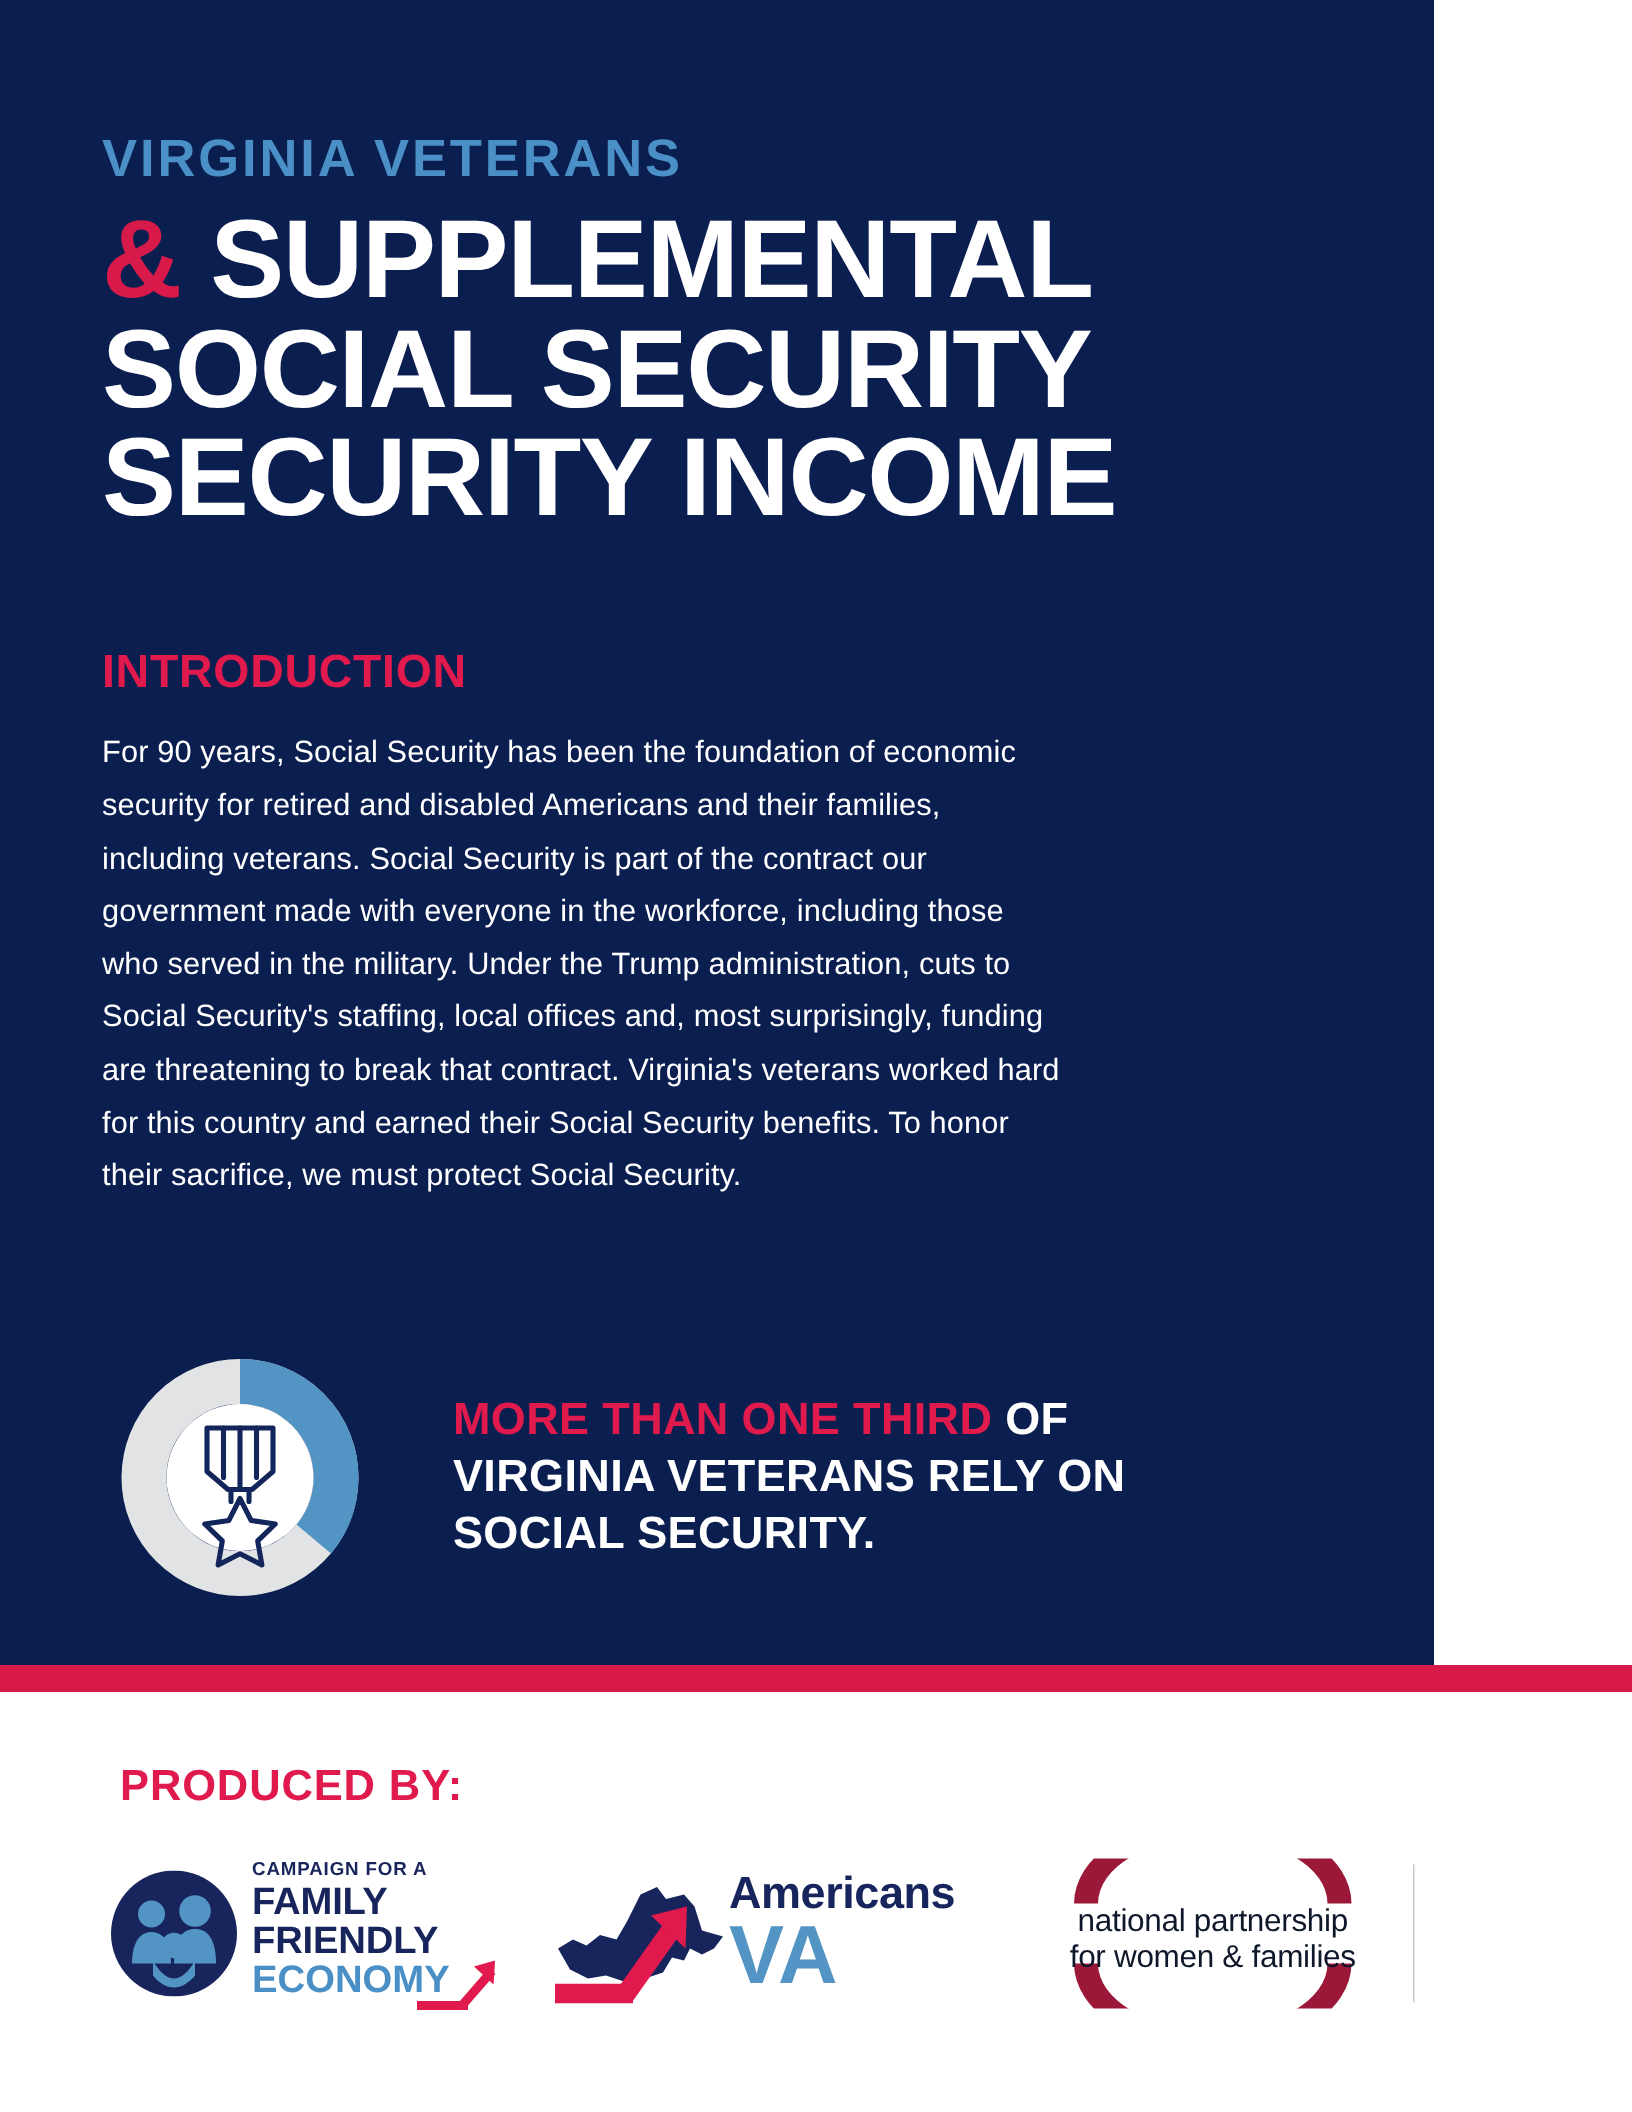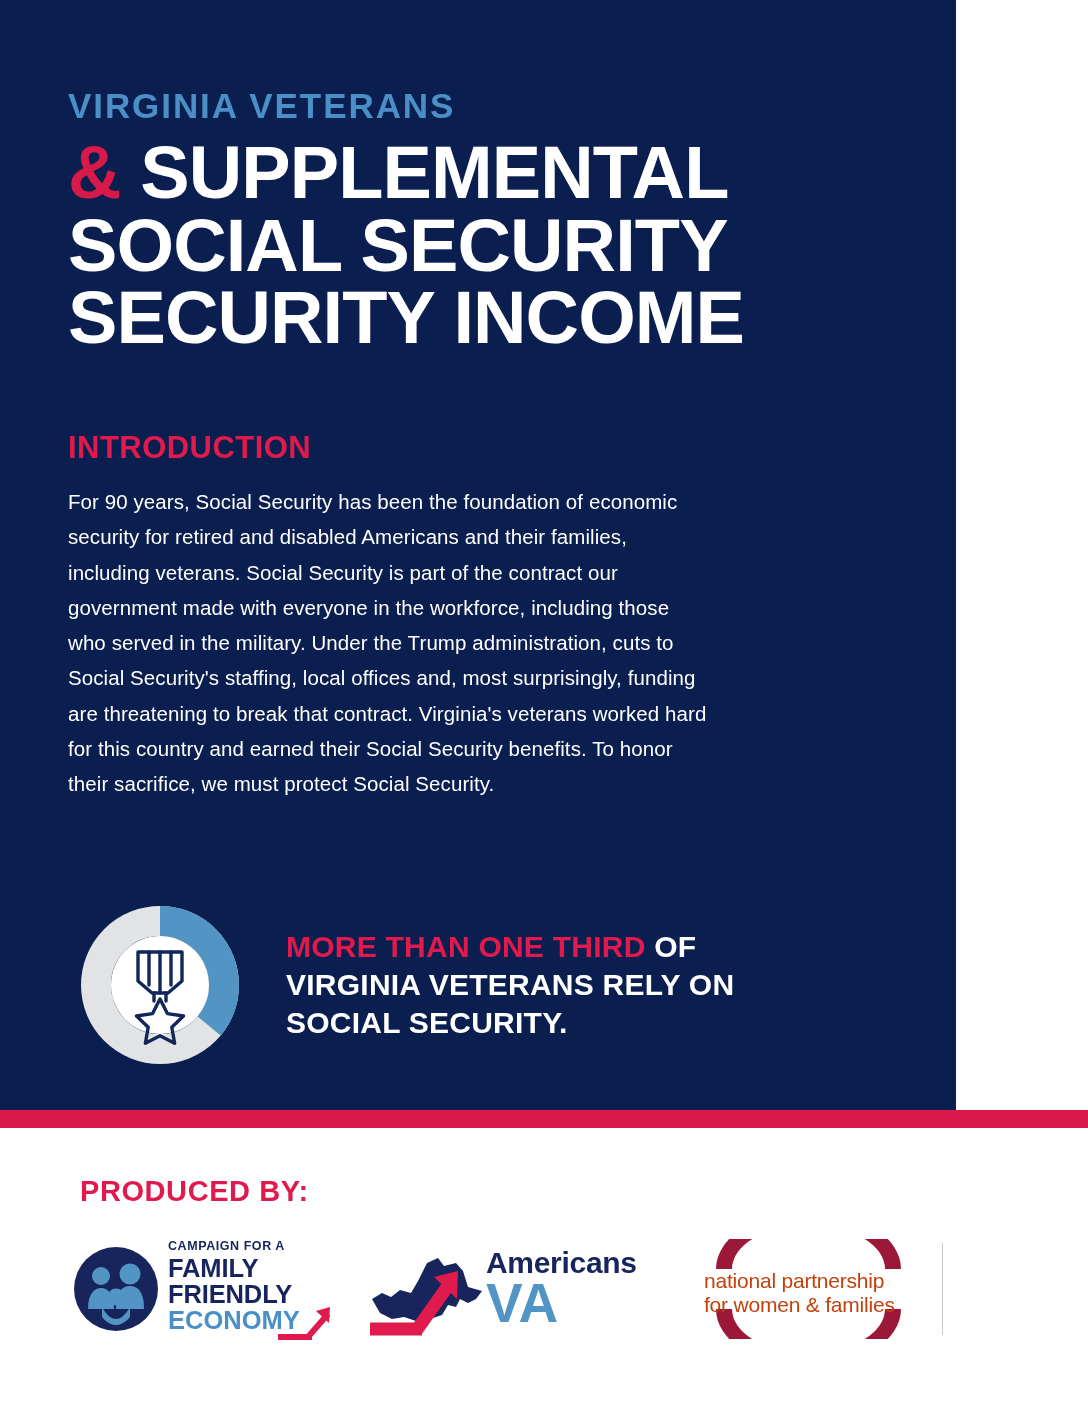--- a/index.html
+++ b/index.html
@@ -90,20 +90,21 @@
     gap: 46px;
   }
   .donut { width: 160px; height: 160px; flex: 0 0 160px; }
 
   .stat-text {
     color: #ffffff;
     font-size: 30px;
     font-weight: 700;
     line-height: 1.26;
     letter-spacing: 0.008em;
+    margin-left: 16px;
   }
   .stat-text .hl { color: #e01a4c; }
 
   
   .band {
     position: absolute;
     left: 0;
     top: 1110px;
     width: 1088px;
     height: 18px;
@@ -159,22 +160,23 @@
   .ava-map { width: 130px; height: 96px; flex: 0 0 130px; margin-right: 2px; }
   .ava-words { margin-left: -10px; }
   .ava-aff { font-size: 30px; font-weight: 700; color: #17255c; line-height: 1.0; letter-spacing: -0.01em; }
   .ava-va  { font-size: 55px; font-weight: 700; color: #5294c4; line-height: 0.92; letter-spacing: 0.0em; }
 
   
   .logo-np { position: relative; width: 213px; height: 100px; margin-left: 48px; }
   .np-arcs { position: absolute; left: 0; top: 0; width: 213px; height: 100px; }
   .np-text {
     position: absolute; left: 2px; top: 30px; width: 209px;
-    color: #c2410c; font-size: 21px; font-weight: 400; line-height: 1.16;
+    color: #0f172a; font-size: 21px; font-weight: 400; line-height: 1.16;
     letter-spacing: -0.01em;
+    text-align: center;
   }
 
   .divider { width: 1px; height: 92px; background: #c9c9cf; margin-left: 27px; }
 
   .logo-fifty { position: relative; width: 130px; height: 100px; margin-left: 22px; }
   .fifty-num {
     position: absolute; left: 12px; top: 2px;
     font-family: "Liberation Serif", serif;
     font-size: 70px; font-weight: 700; color: #9f1b35; line-height: 1;
     letter-spacing: -0.02em;

